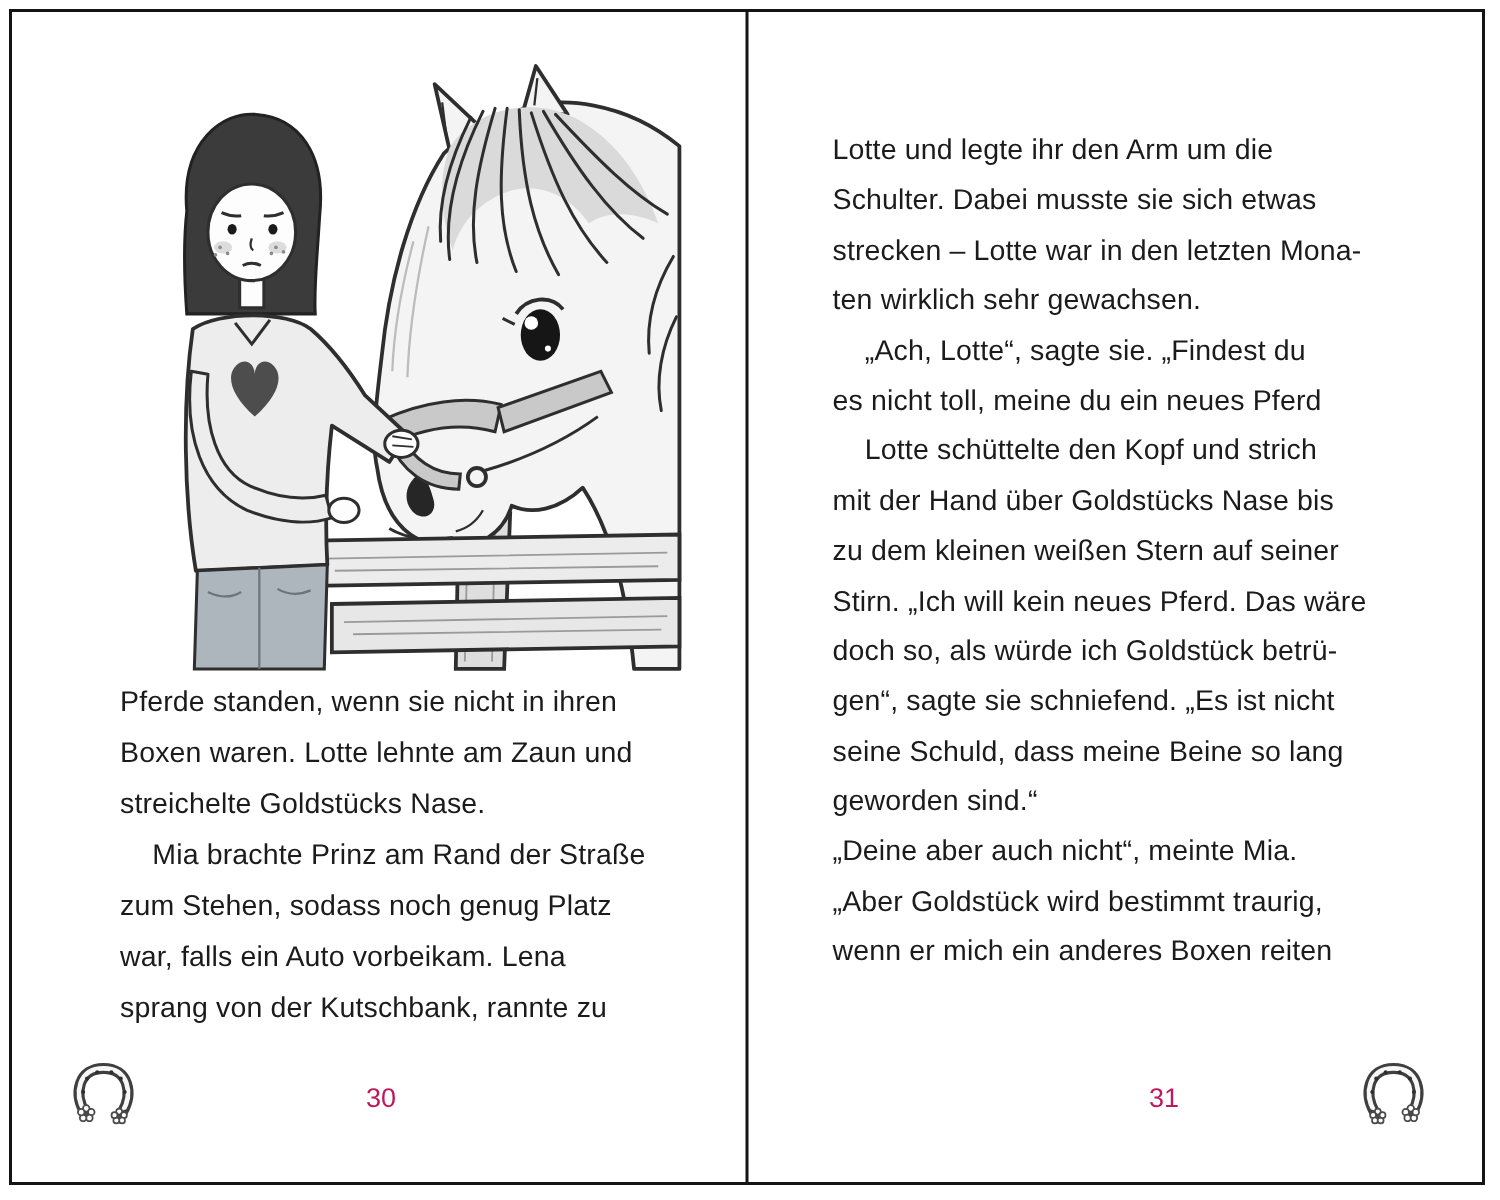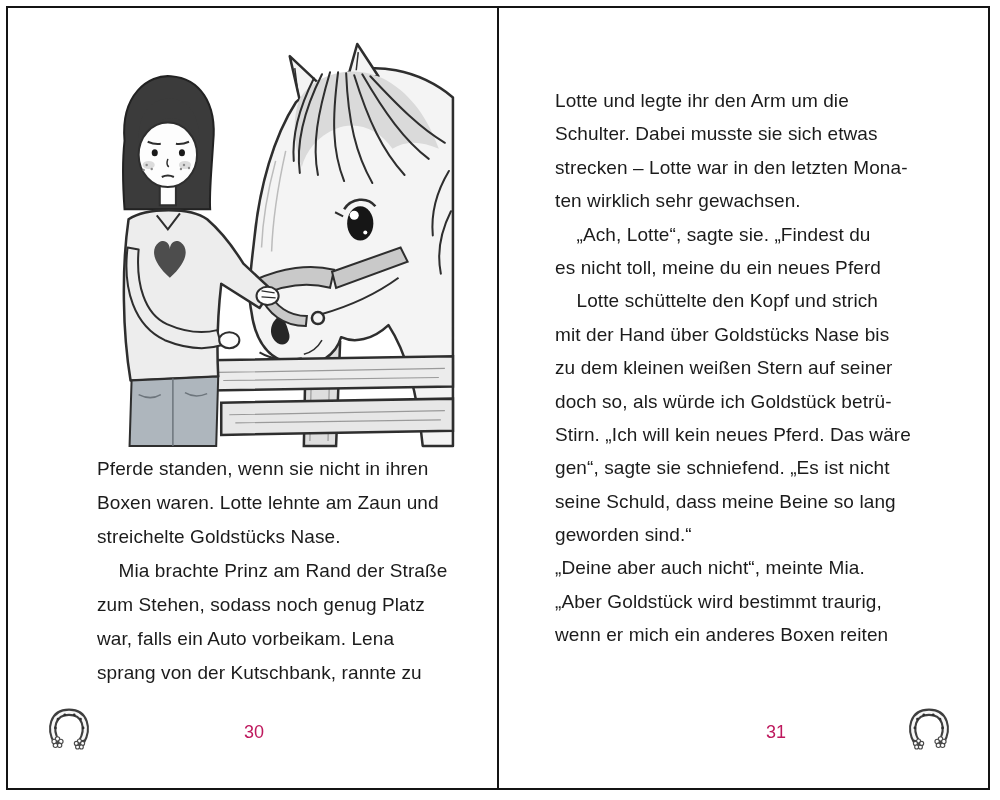--- a/index.html
+++ b/index.html
@@ -15,21 +15,21 @@
   .divider{
     position:absolute;left:50%;top:0;bottom:0;width:2px;margin-left:-1px;
     background:#141414;
   }
   .illustration{
     position:absolute;left:50px;top:32px;width:398px;height:408px;
   }
   .page-text{position:absolute;font-size:19px;color:#1b1b1b;}
   .page-text .line{white-space:pre;letter-spacing:0.1px;}
   .text-left{left:72px;top:444px;width:390px;}
-  .text-left .line{height:34px;line-height:34px;margin-left:17px;}
+  .text-left .line{height:34px;line-height:34px;}
   .text-right{left:547px;top:76px;width:412px;}
   .text-right .line{height:33.4px;line-height:33.4px;}
   .page-num{
     position:absolute;top:714px;font-size:18px;color:#be185d;
     width:60px;text-align:center;
   }
   .page-num.left{left:216px;}
   .page-num.right{left:738px;}
   .horseshoe{position:absolute;top:698px;width:46px;height:46px;}
   .horseshoe.left{left:38px;}
@@ -171,22 +171,22 @@
   <div class="page-text text-right">
     <div class="line">Lotte und legte ihr den Arm um die</div>
     <div class="line">Schulter. Dabei musste sie sich etwas</div>
     <div class="line">strecken – Lotte war in den letzten Mona-</div>
     <div class="line">ten wirklich sehr gewachsen.</div>
     <div class="line">&nbsp;&nbsp;&nbsp;&nbsp;„Ach, Lotte“, sagte sie. „Findest du</div>
     <div class="line">es nicht toll, meine du ein neues Pferd</div>
     <div class="line">&nbsp;&nbsp;&nbsp;&nbsp;Lotte schüttelte den Kopf und strich</div>
     <div class="line">mit der Hand über Goldstücks Nase bis</div>
     <div class="line">zu dem kleinen weißen Stern auf seiner</div>
+    <div class="line">Stirn. „Ich will kein neues Pferd. Das wäre</div>
     <div class="line">doch so, als würde ich Goldstück betrü-</div>
-    <div class="line">Stirn. „Ich will kein neues Pferd. Das wäre</div>
     <div class="line">gen“, sagte sie schniefend. „Es ist nicht</div>
     <div class="line">seine Schuld, dass meine Beine so lang</div>
     <div class="line">geworden sind.“</div>
     <div class="line">„Deine aber auch nicht“, meinte Mia.</div>
     <div class="line">„Aber Goldstück wird bestimmt traurig,</div>
     <div class="line">wenn er mich ein anderes Boxen reiten</div>
   </div>
 
   <svg class="horseshoe left" viewBox="0 0 44 44" aria-hidden="true">
     <path d="M 10 34 C 3 22, 6 6, 22 6 C 38 6, 41 22, 34 34" fill="none" stroke="#3f3f3f" stroke-width="7"></path>

